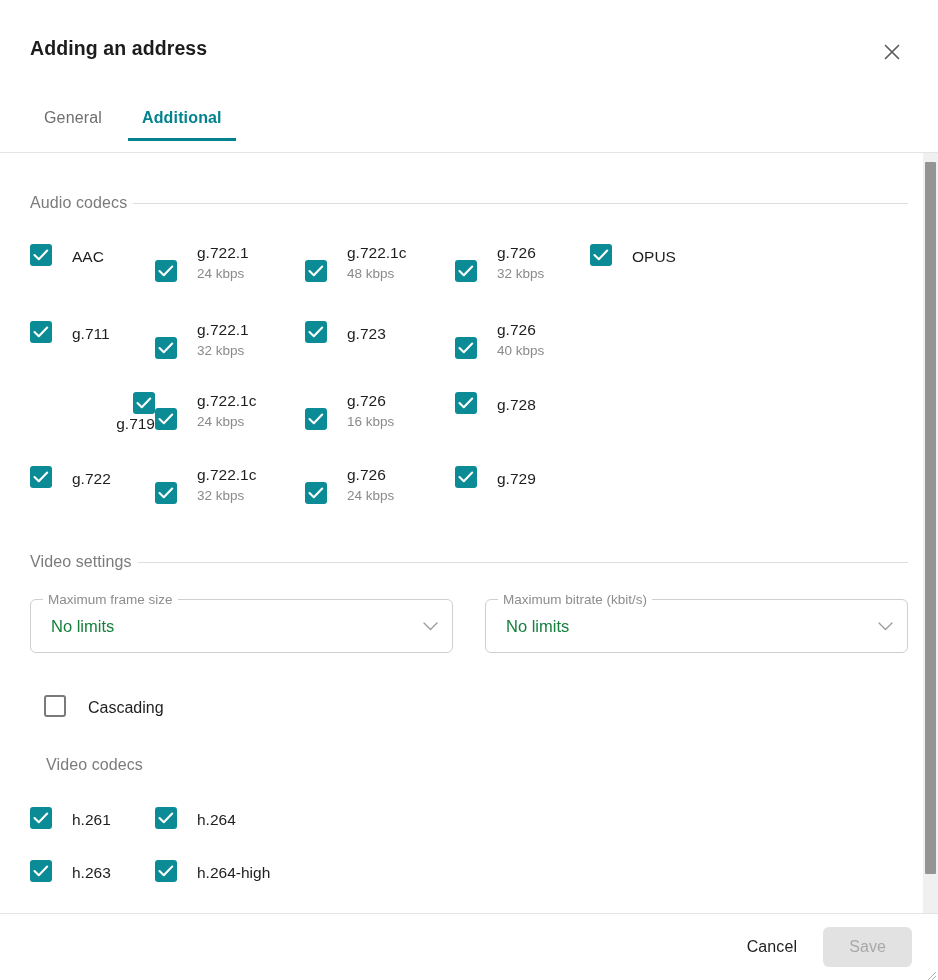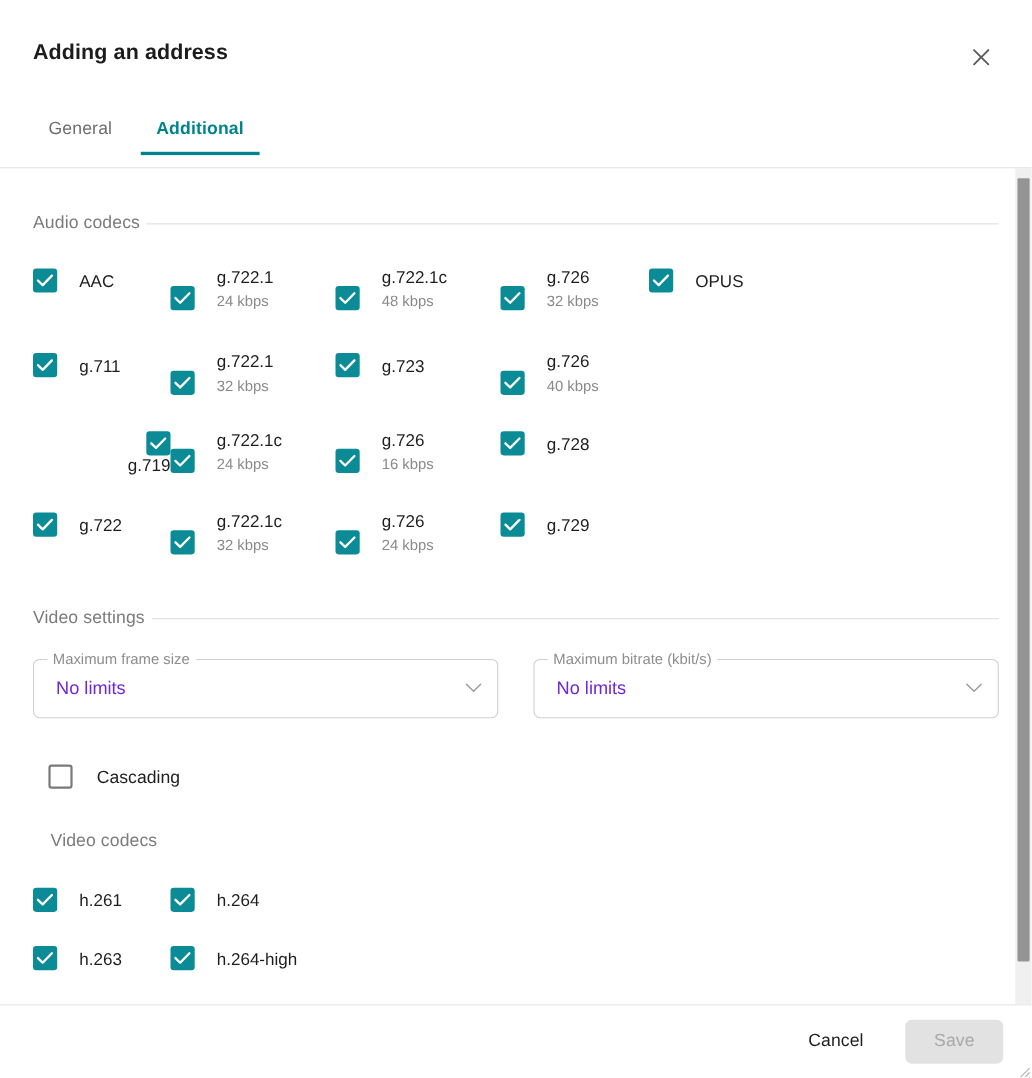--- a/index.html
+++ b/index.html
@@ -181,38 +181,38 @@
     top: -8px;
     left: 12px;
     padding: 0 5px;
     background: #fff;
     font-size: 13.5px;
     color: #8d8d8d;
     white-space: nowrap;
   }
   .field .value {
     font-size: 16.5px;
-    color: #6d28d9;
+    color: #15803d;
   }
   .field .chev {
     position: absolute;
     right: 14px;
     top: 50%;
     transform: translateY(-50%);
     display: block;
   }
 
   
   .dlg-footer {
     position: relative;
     flex: 0 0 67px;
     display: flex;
     align-items: center;
     justify-content: flex-end;
-    gap: 20px;
+    gap: 8px;
     padding: 0 26px 0 30px;
     border-top: 1px solid #e4e4e4;
   }
   .btn-text {
     font-family: inherit;
     font-size: 16px;
     color: #1f1f1f;
     background: none;
     border: none;
     padding: 10px 18px;

